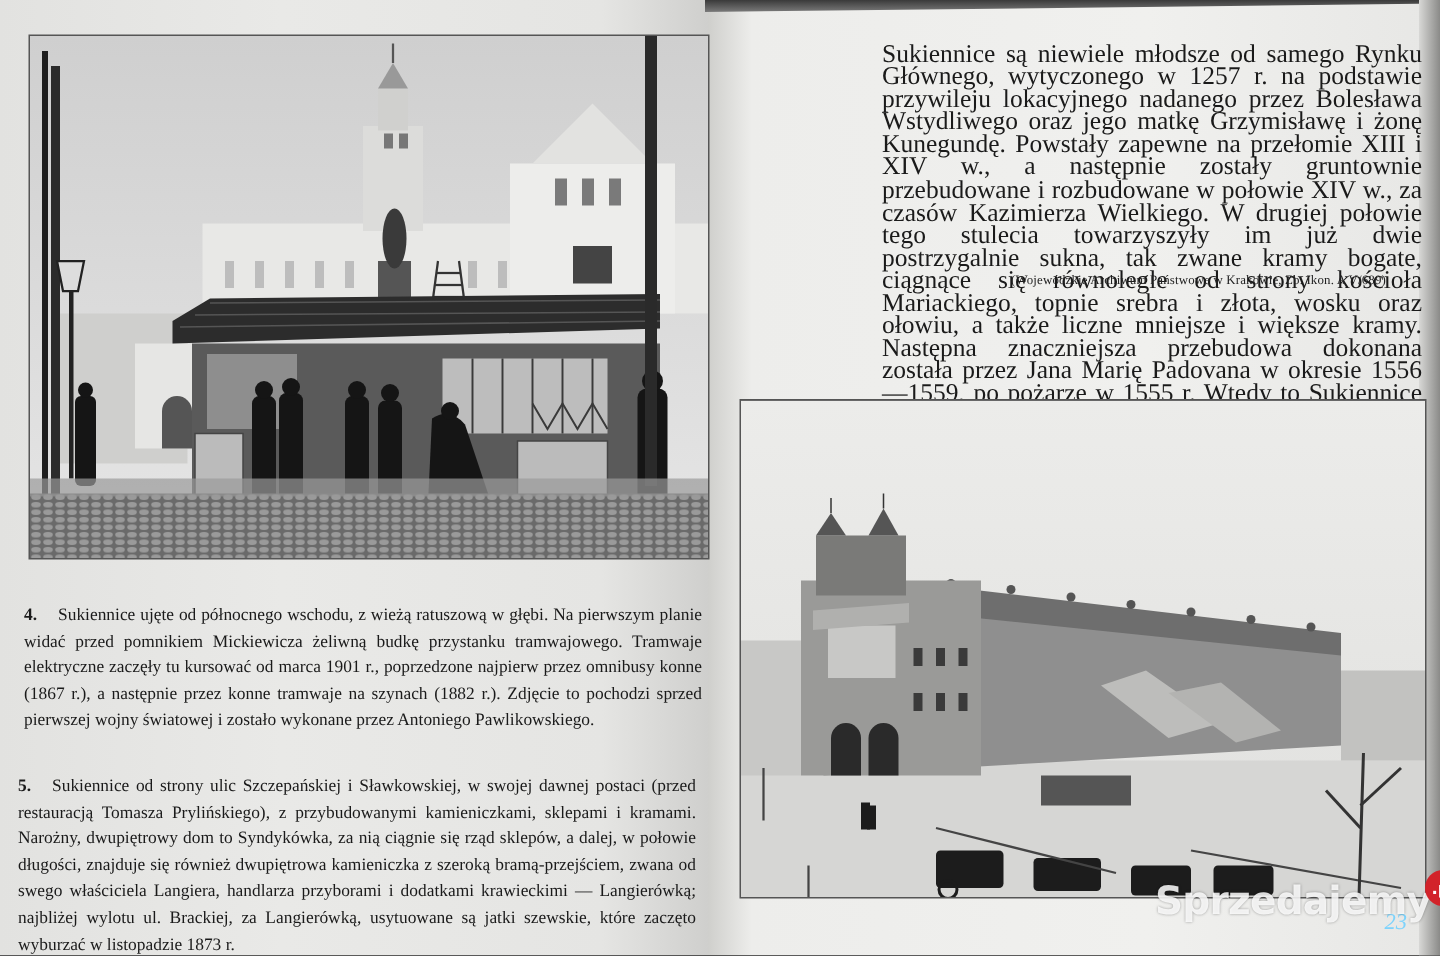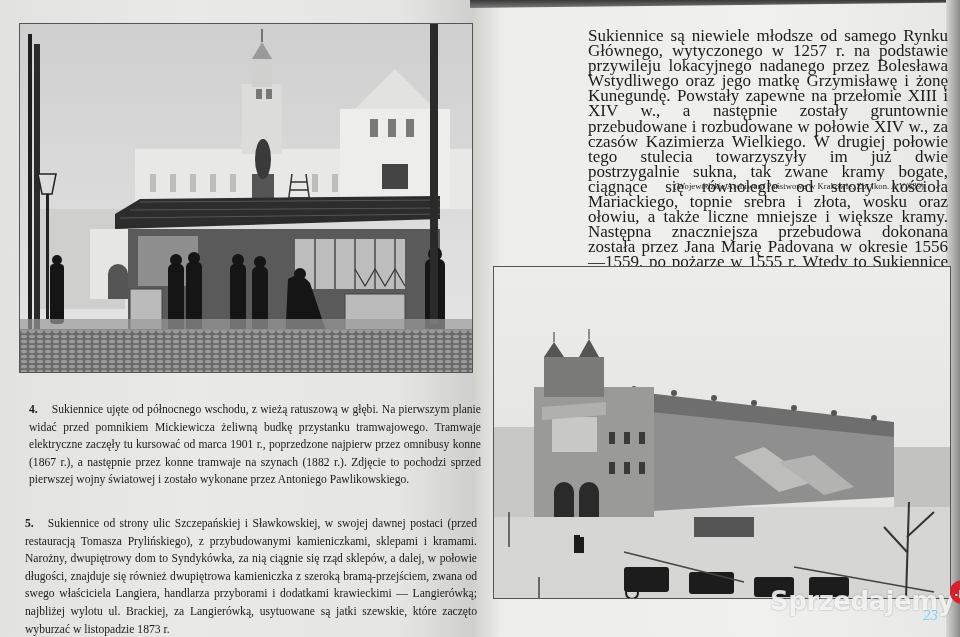--- a/index.html
+++ b/index.html
@@ -32,21 +32,20 @@
     box-shadow: 0 0 0 1px #555;
   }
   .photo svg { display: block; width: 100%; height: 100%; }
   .photo-4 { left: 20px; top: 24px; width: 452px; height: 348px; }
   .photo-5 { left: 494px; top: 267px; width: 456px; height: 331px; }
 
   
   .caption {
     position: absolute; color: #1a1a1a; font-size: 11.6px; line-height: 17.6px;
     text-align: justify;
-    margin-left: 13px;
   }
   .caption .num { font-weight: bold; margin-right: 14px; }
   .caption-4 { left: 16px; top: 401px; width: 452px; }
   .caption-5 { left: 12px; top: 515px; width: 452px; }
   .caption-right {
     position: absolute; left: 588px; top: 28px; width: 360px;
     font-size: 17px; line-height: 15.1px; color: #1a1a1a; text-align: justify;
   }
   .archive-ref {
     position: absolute; font-size: 8.6px; color: #222; text-align: center;

